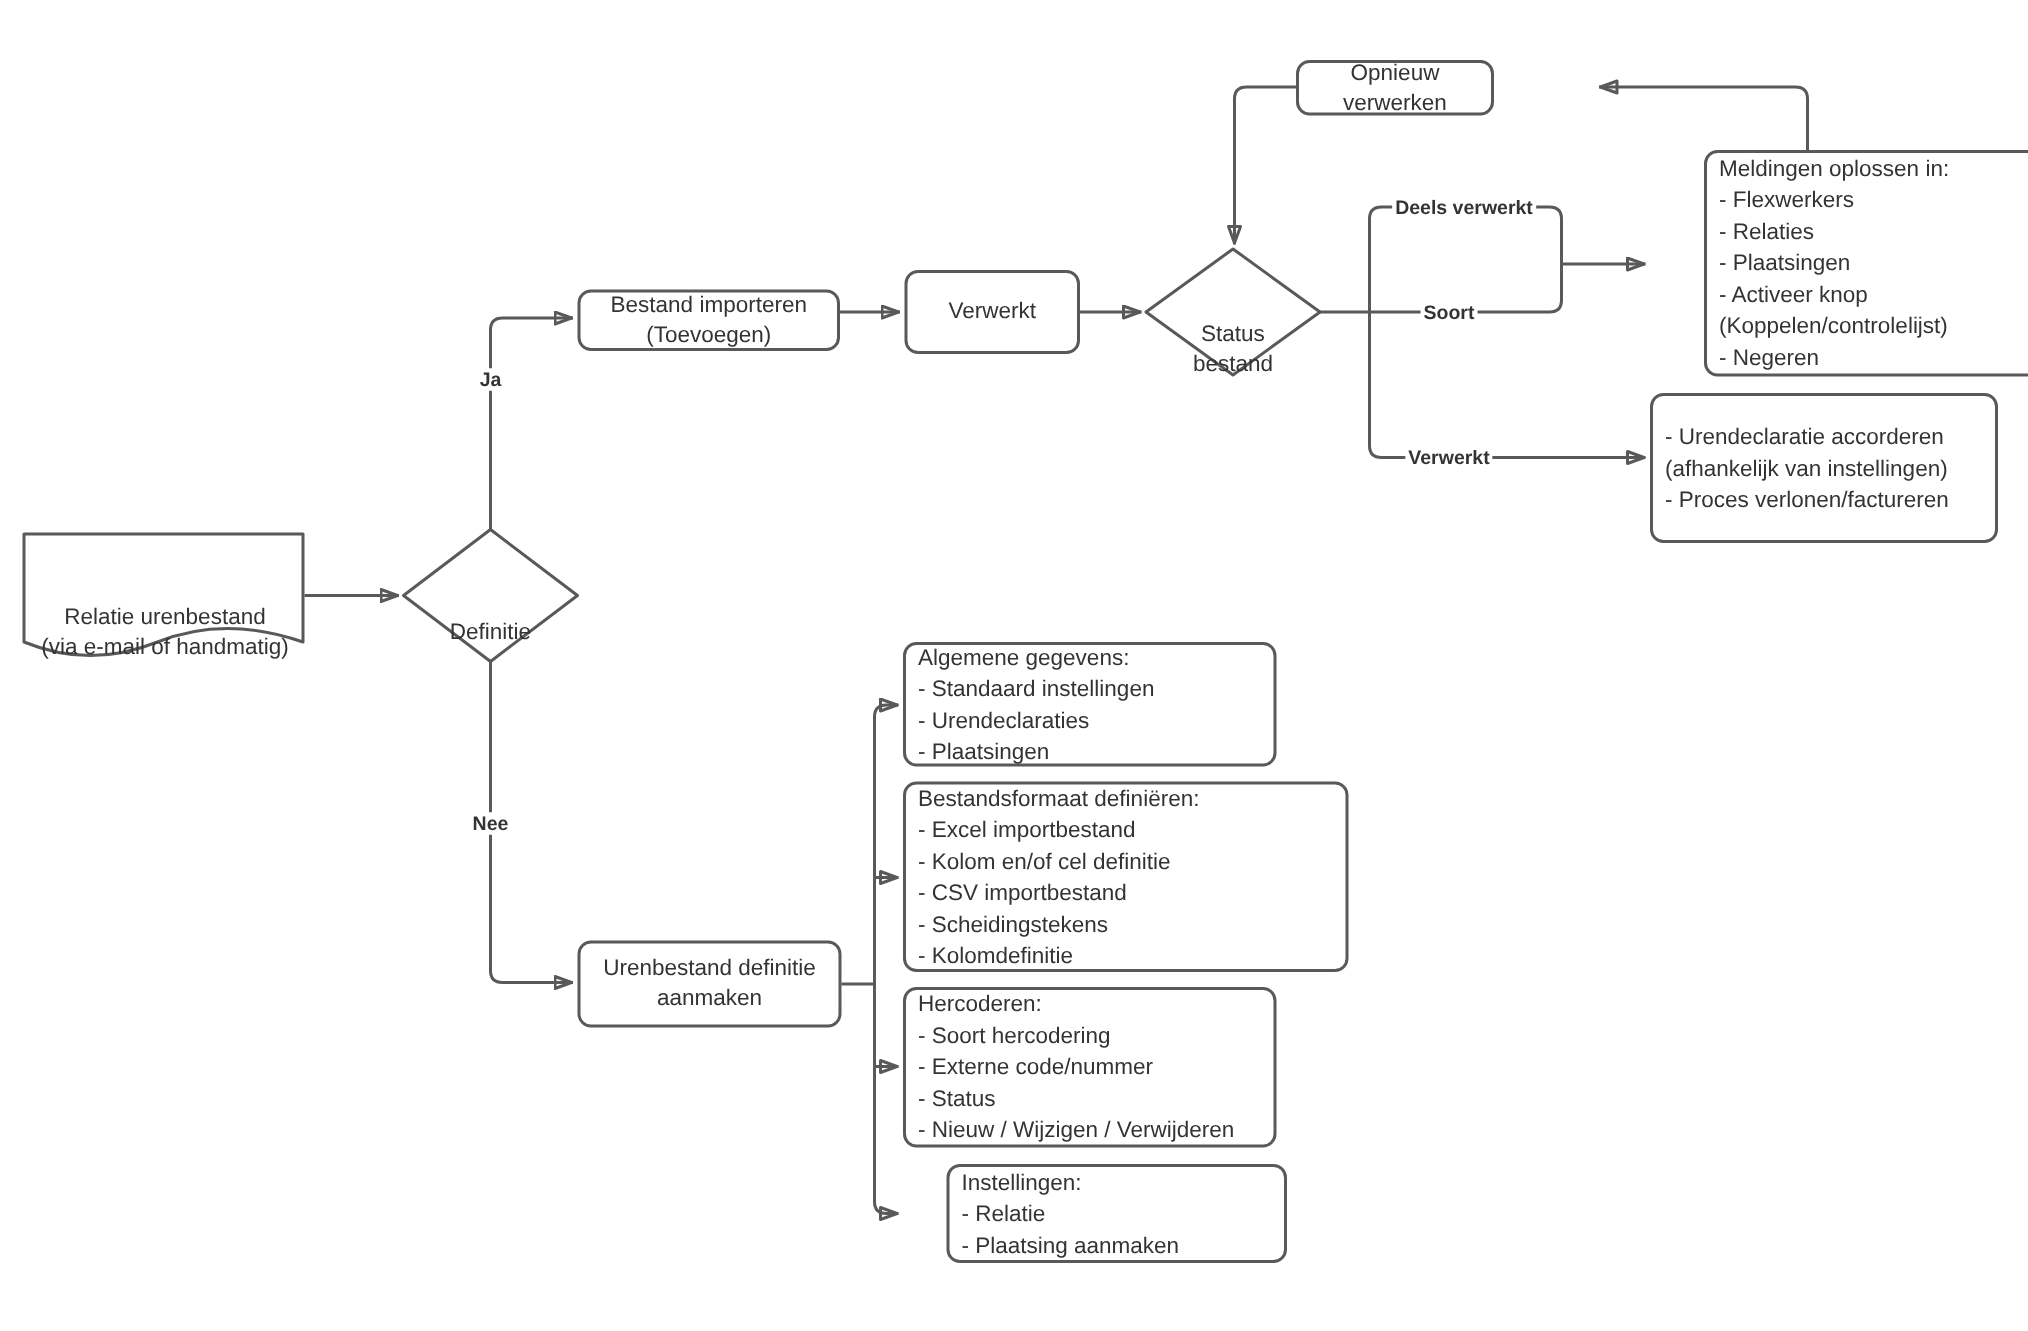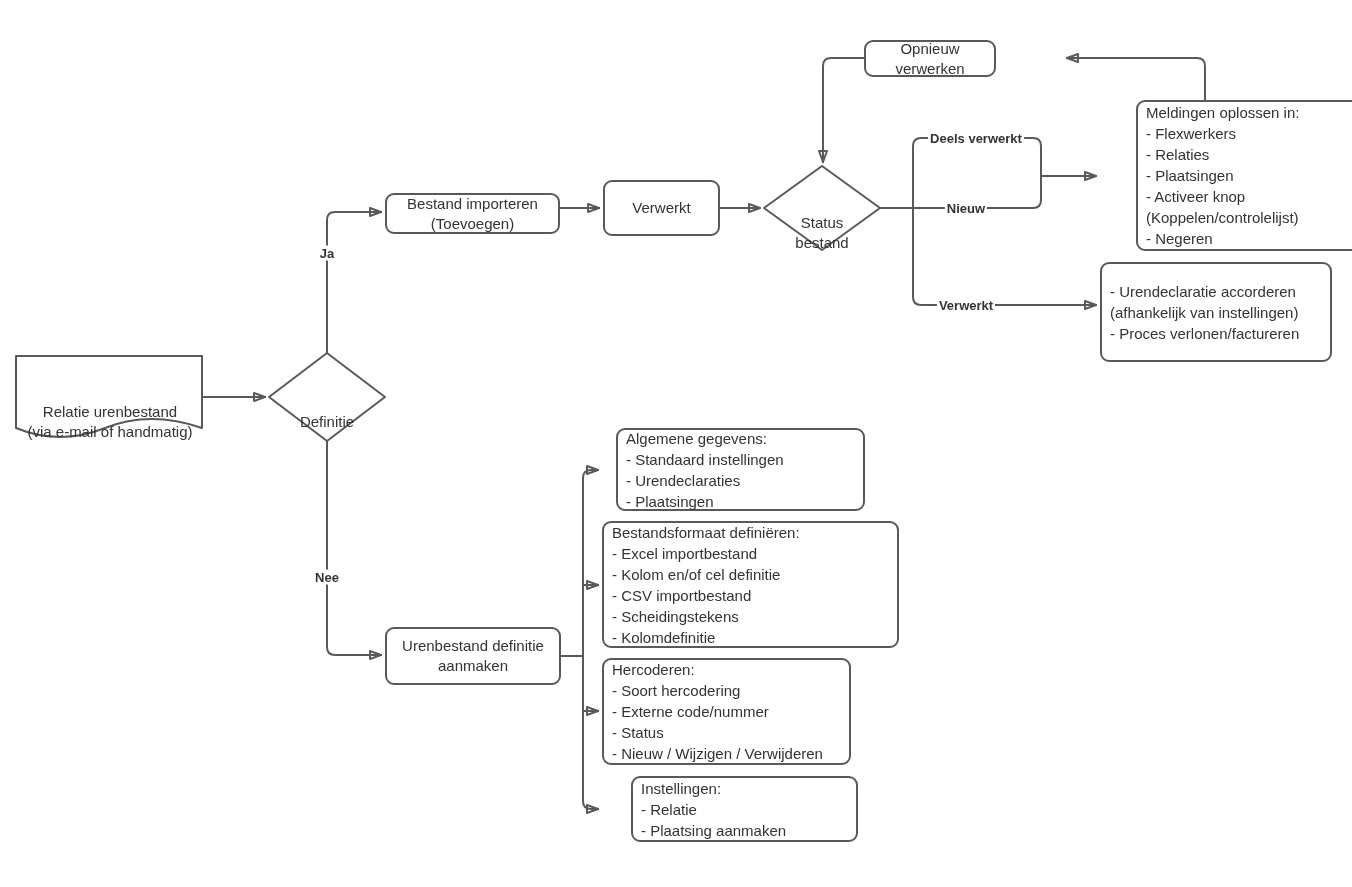--- a/index.html
+++ b/index.html
@@ -116,21 +116,21 @@
 (Koppelen/controlelijst)
 - Negeren</div>
 
   <div class="node list" style="left:1100px;top:262px;width:232px;height:100px;">- Urendeclaratie accorderen
 (afhankelijk van instellingen)
 - Proces verlonen/factureren</div>
 
   <div class="node" style="left:385px;top:627px;width:176px;height:58px;">Urenbestand definitie
 aanmaken</div>
 
-  <div class="node list" style="left:602px;top:428px;width:249px;height:83px;margin-left:14px;">Algemene gegevens:
+  <div class="node list" style="left:602px;top:428px;width:249px;height:83px;">Algemene gegevens:
 - Standaard instellingen
 - Urendeclaraties
 - Plaatsingen</div>
 
   <div class="node list" style="left:602px;top:521px;width:297px;height:127px;">Bestandsformaat definiëren:
 - Excel importbestand
 - Kolom en/of cel definitie
 - CSV importbestand
 - Scheidingstekens
 - Kolomdefinitie</div>
@@ -139,18 +139,18 @@
 - Soort hercodering
 - Externe code/nummer
 - Status
 - Nieuw / Wijzigen / Verwijderen</div>
 
   <div class="node list" style="left:611px;top:776px;width:227px;height:66px;margin-left:20px;">Instellingen:
 - Relatie
 - Plaatsing aanmaken</div>
 
   <div class="edgelabel" style="left:327px;top:253px;">Ja</div>
-  <div class="edgelabel" style="left:327px;top:577px;">Nee</div>
+  <div class="edgelabel" style="left:327px;top:549px;">Nee</div>
   <div class="edgelabel" style="left:976px;top:138px;">Deels verwerkt</div>
-  <div class="edgelabel" style="left:966px;top:208px;">Nieuw</div>
+  <div class="edgelabel" style="left:966px;top:208px;">Soort</div>
   <div class="edgelabel" style="left:966px;top:305px;">Verwerkt</div>
 
 </div>
 
 </body></html>

